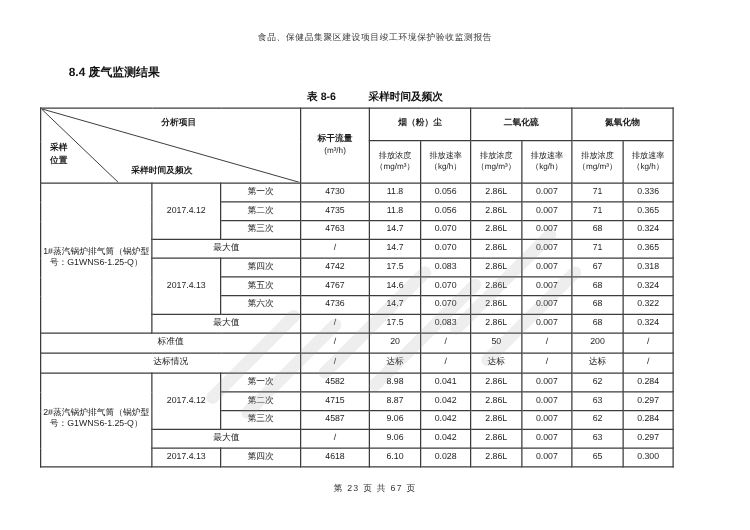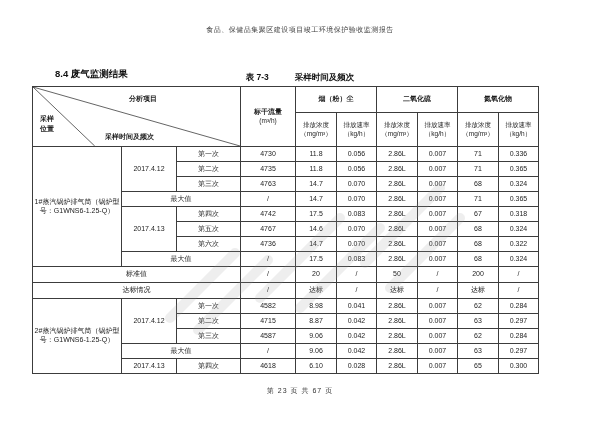--- a/index.html
+++ b/index.html
@@ -6,21 +6,21 @@
   body {
     width:600px; height:424px; background:#ffffff; position:relative;
     font-family:"Liberation Sans","DejaVu Sans",sans-serif; color:#1c1c1c;
     overflow:hidden;
   }
   .doc-header {
     position:absolute; top:25px; left:0; width:600px; text-align:center;
     font-size:7px; color:#3a3a3a; letter-spacing:0.5px;
   }
   .section-title {
-    position:absolute; top:68px; left:55px; font-size:9.5px; font-weight:bold; color:#111;
+    position:absolute; top:52px; left:55px; font-size:9.5px; font-weight:bold; color:#111;
   }
   .caption {
     position:absolute; top:72px; left:0; width:600px; display:flex;
     justify-content:center; gap:26px; font-size:8.5px; font-weight:bold; color:#111;
   }
   table.monitor {
     position:absolute; left:32px; top:86px; width:506px;
     border-collapse:collapse; table-layout:fixed; background:transparent;
   }
   table.monitor td {
@@ -49,21 +49,21 @@
     position:absolute; top:386px; left:0; width:600px; text-align:center;
     font-size:7px; color:#333; letter-spacing:1px;
   }
 </style>
 </head>
 <body>
 
 <div class="doc-header">食品、保健品集聚区建设项目竣工环境保护验收监测报告</div>
 <div class="section-title">8.4 废气监测结果</div>
 <div class="caption">
-  <span>表 7-3</span>
+  <span>表 8-6</span>
   <span>采样时间及频次</span>
 </div>
 
 <table class="monitor">
   <colgroup>
     <col style="width:89px">
       <col style="width:55px">
       <col style="width:64px">
       <col style="width:55px">
     <col style="width:41px">

